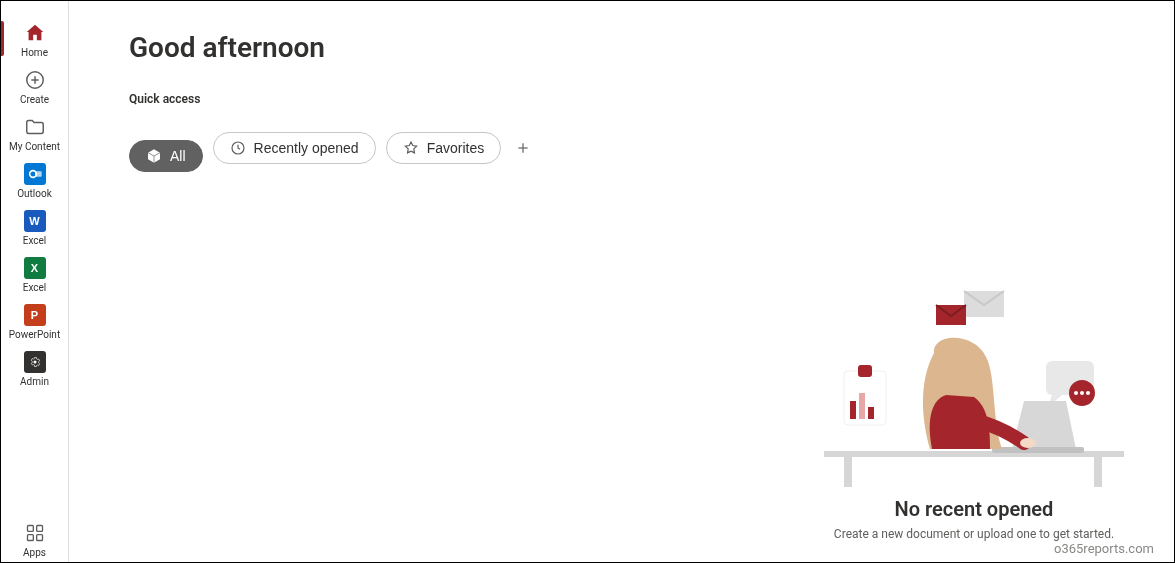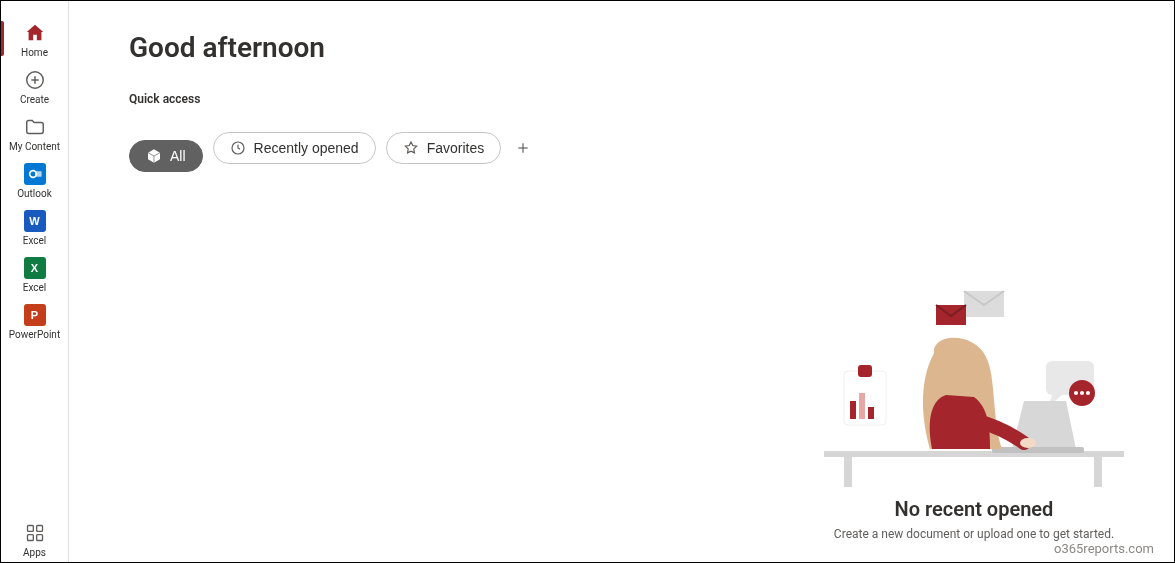--- a/index.html
+++ b/index.html
@@ -229,20 +229,31 @@
       <span class="label">Excel</span>
     </div>
 
     <div class="sidebar-item">
       <span class="icon-wrap">
         <span class="app-tile" style="background:#c43e1c">P</span>
       </span>
       <span class="label">PowerPoint</span>
     </div>
 
+    <div class="sidebar-item">
+      <span class="icon-wrap">
+        <span class="app-tile" style="background:#323130">
+          <svg width="12" height="12" viewBox="0 0 24 24" fill="#fff">
+              <circle cx="12" cy="12" r="3"></circle>
+              <path d="M19.4 13a7.5 7.5 0 0 0 0-2l2-1.6-2-3.4-2.4 1a7.5 7.5 0 0 0-1.7-1L15 3h-4l-.3 2a7.5 7.5 0 0 0-1.7 1l-2.4-1-2 3.4L6.6 11a7.5 7.5 0 0 0 0 2l-2 1.6 2 3.4 2.4-1a7.5 7.5 0 0 0 1.7 1L11 21h4l.3-2a7.5 7.5 0 0 0 1.7-1l2.4 1 2-3.4-2-1.6z" fill="none" stroke="#fff" stroke-width="1.3"></path>
+            </svg>
+        </span>
+      </span>
+      <span class="label">Admin</span>
+    </div>
 
     <div class="sidebar-spacer"></div>
 
     <div class="sidebar-item">
       <span class="icon-wrap">
         <svg width="20" height="20" viewBox="0 0 24 24" fill="none" stroke="#605e5c" stroke-width="1.6">
             <rect x="3" y="3" width="7" height="7" rx="1"></rect>
             <rect x="14" y="3" width="7" height="7" rx="1"></rect>
             <rect x="3" y="14" width="7" height="7" rx="1"></rect>
             <rect x="14" y="14" width="7" height="7" rx="1"></rect>

